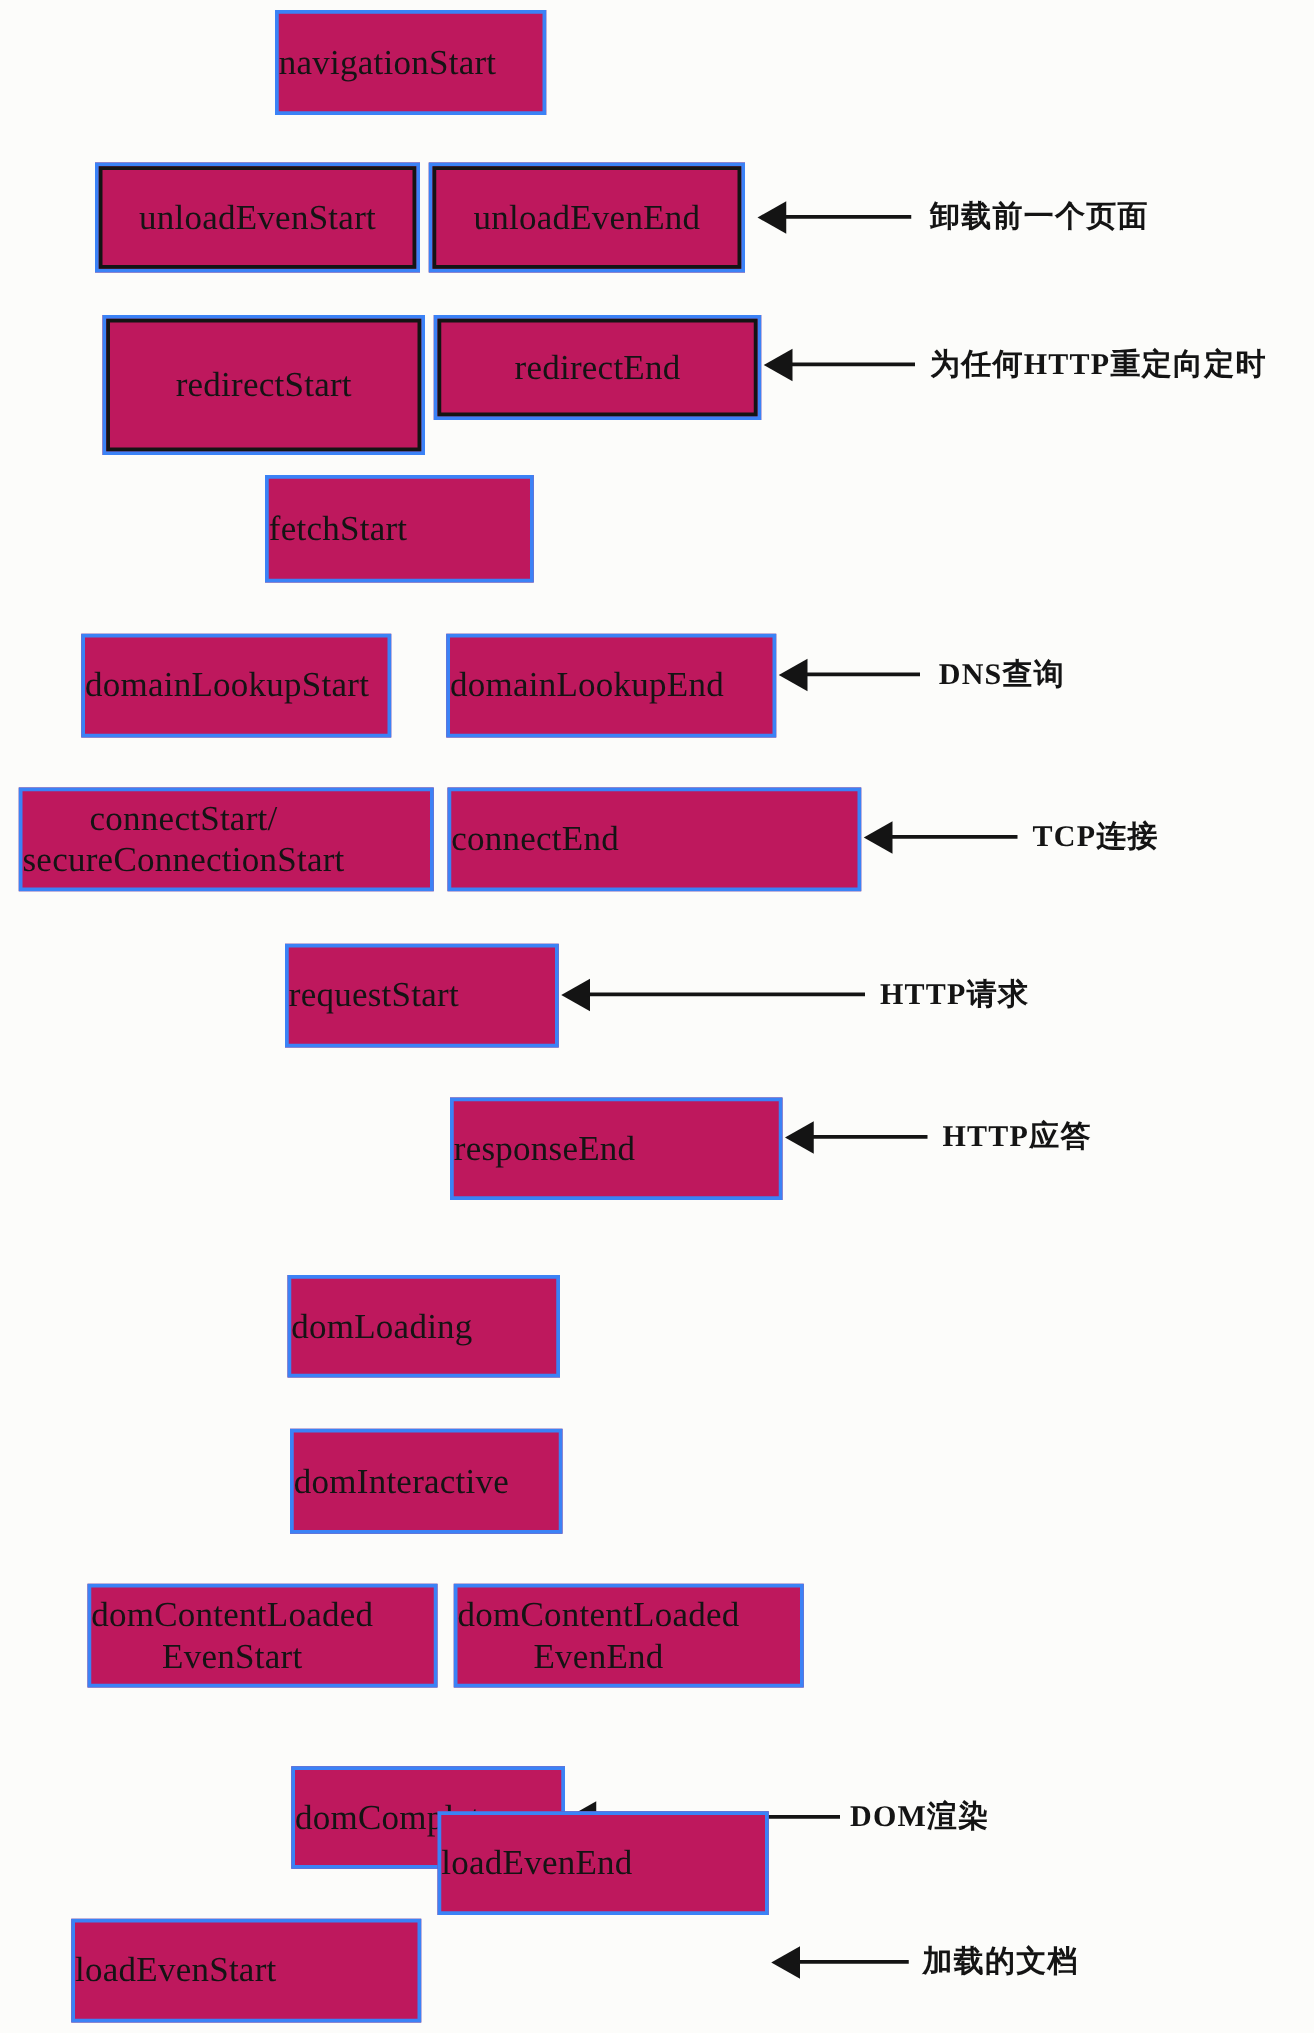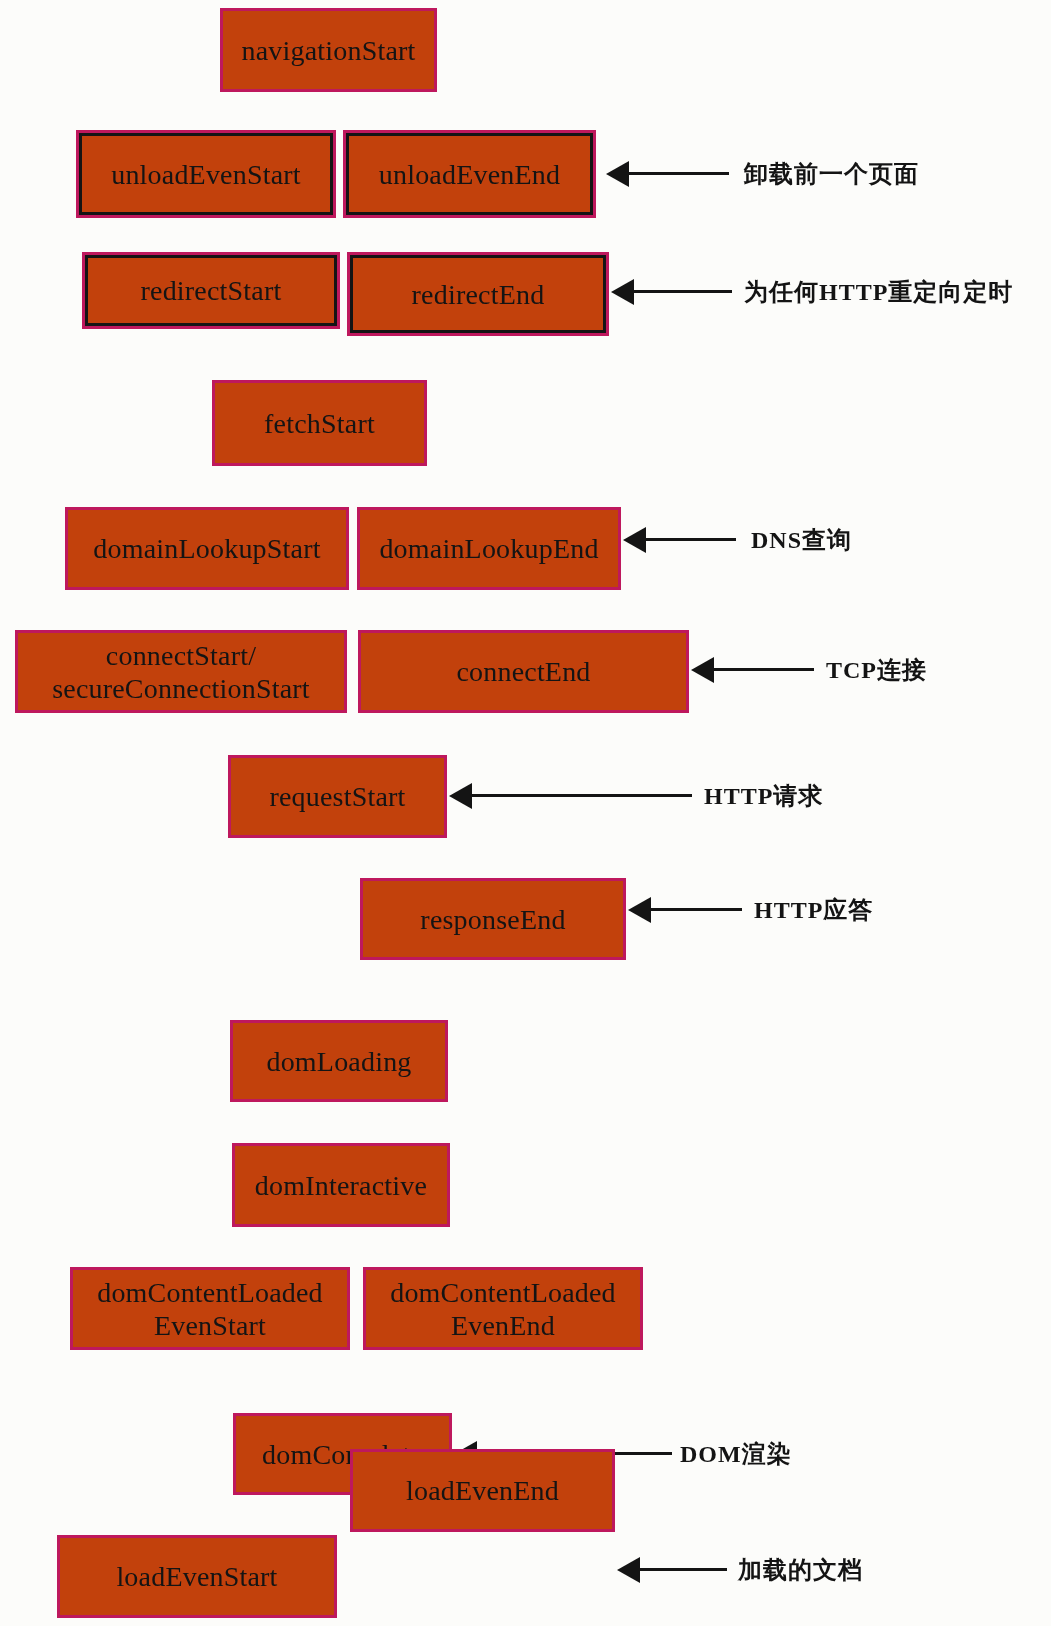--- a/index.html
+++ b/index.html
@@ -10,25 +10,25 @@
     font-family: "Liberation Serif", "DejaVu Serif", serif;
     color: #141414;
     overflow: hidden;
   }
   .stage { position: absolute; inset: 0; }
 
   
   .box {
     position: absolute;
     box-sizing: border-box;
-    background: #c2410c;
-    border: 3px solid #be185d;
+    background: #be185d;
+    border: 3px solid #3b82f6;
     display: flex;
     align-items: center;
-    justify-content: center;
+    justify-content: flex-start;
     text-align: center;
   }
   .box .lbl {
     font-size: 28px;
     line-height: 33px;
     white-space: pre-line;
     letter-spacing: 0.2px;
   }
   
   .box.double { padding: 0; }
@@ -84,41 +84,41 @@
     <div class="inner">
       <span class="lbl">unloadEvenEnd</span>
     </div>
   </div>
   <div class="arrow" style="left:606px;top:161px;width:123px">
     <span class="head"></span>
     <span class="shaft"></span>
   </div>
   <div class="ann" style="left:744px;top:156px">卸载前一个页面</div>
 
-  <div class="box double" style="left:82px;top:252px;width:258px;height:77px">
+  <div class="box double" style="left:82px;top:252px;width:258px;height:112px">
     <div class="inner">
       <span class="lbl">redirectStart</span>
     </div>
   </div>
   <div class="box double" style="left:347px;top:252px;width:262px;height:84px">
     <div class="inner">
       <span class="lbl">redirectEnd</span>
     </div>
   </div>
   <div class="arrow" style="left:611px;top:279px;width:121px">
     <span class="head"></span>
     <span class="shaft"></span>
   </div>
   <div class="ann" style="left:744px;top:274px">为任何HTTP重定向定时</div>
 
   <div class="box" style="left:212px;top:380px;width:215px;height:86px">
     <span class="lbl">fetchStart</span>
   </div>
 
-  <div class="box" style="left:65px;top:507px;width:284px;height:83px">
+  <div class="box" style="left:65px;top:507px;width:248px;height:83px">
     <span class="lbl">domainLookupStart</span>
   </div>
   <div class="box" style="left:357px;top:507px;width:264px;height:83px">
     <span class="lbl">domainLookupEnd</span>
   </div>
   <div class="arrow" style="left:623px;top:527px;width:113px">
     <span class="head"></span>
     <span class="shaft"></span>
   </div>
   <div class="ann" style="left:751px;top:522px">DNS查询</div>

